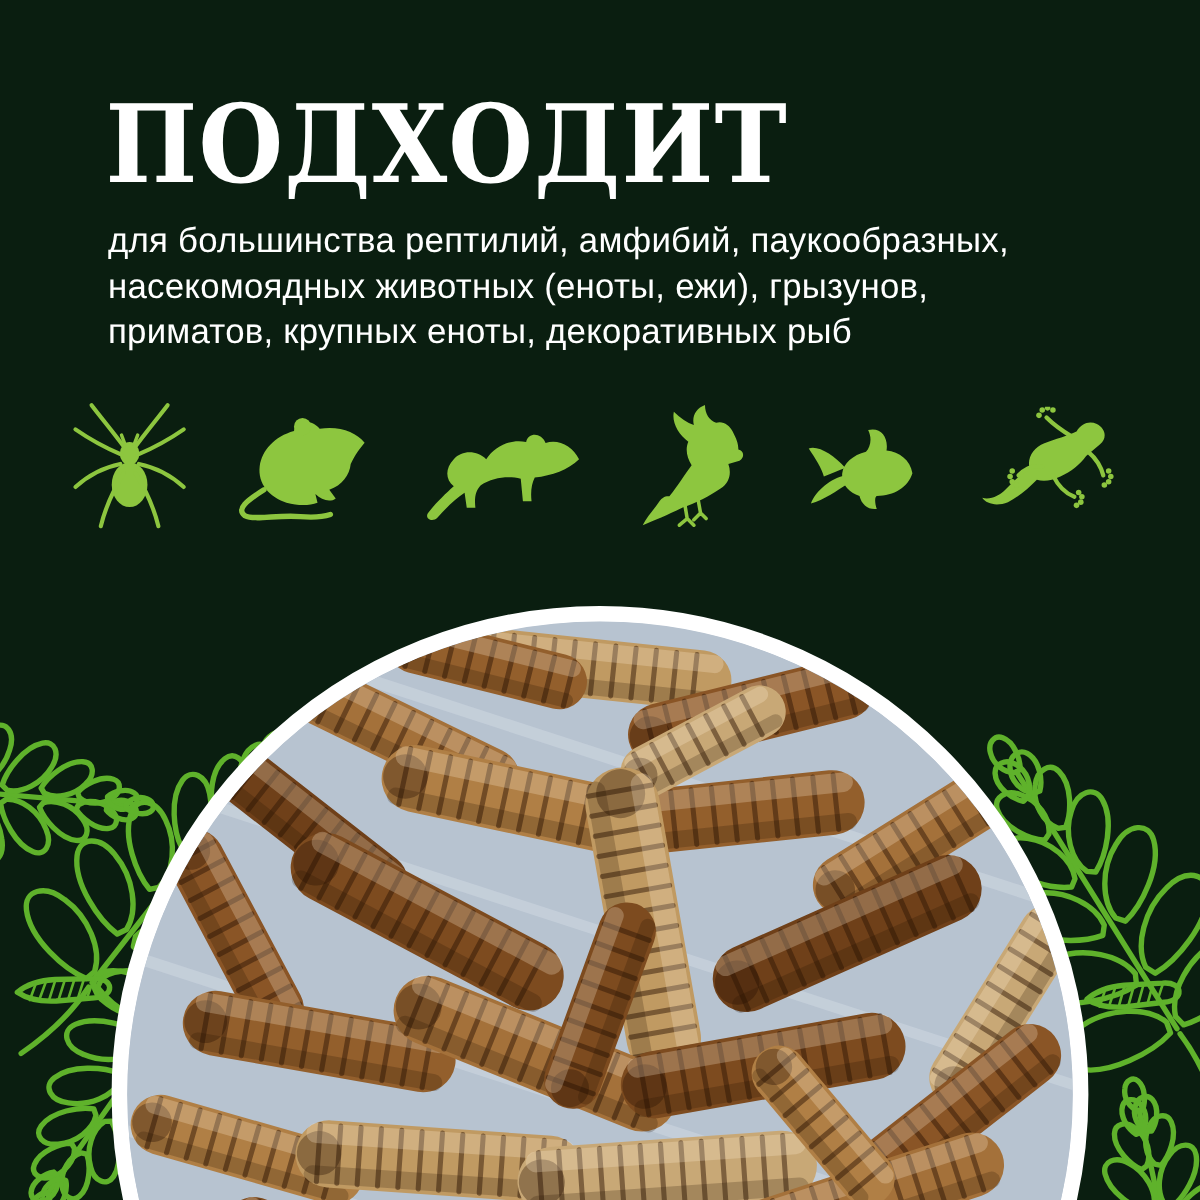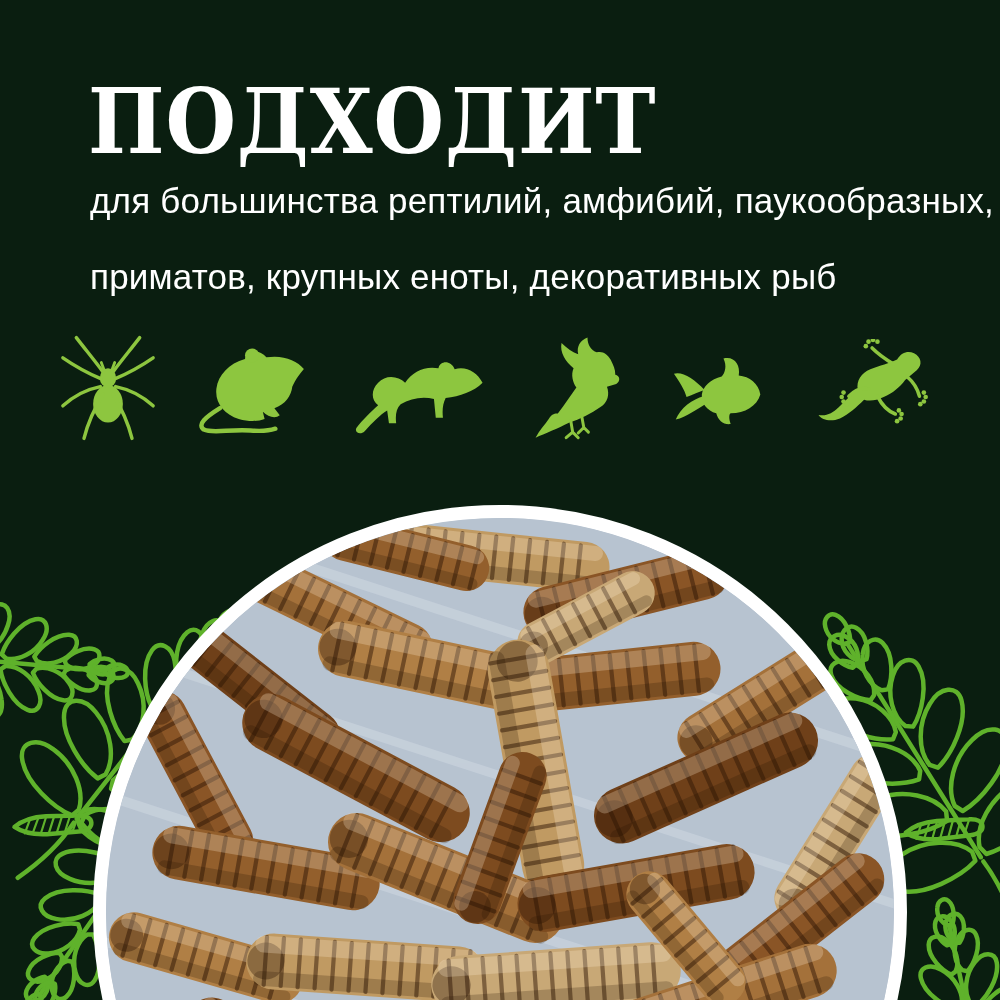--- a/index.html
+++ b/index.html
@@ -14,21 +14,21 @@
   
   .title{
     position:absolute;left:88px;top:76px;margin:0;
     font-family:"DejaVu Serif",serif;font-weight:700;
     font-size:90px;line-height:1;color:#ffffff;letter-spacing:1px;
     transform:scaleX(.90);transform-origin:left top;white-space:nowrap;
   }
   
   .desc{
     position:absolute;left:90px;top:182px;margin:0;
-    font-size:35px;line-height:38px;color:#ffffff;letter-spacing:.2px;
+    font-size:29px;line-height:38px;color:#ffffff;letter-spacing:.2px;
     font-weight:400;white-space:nowrap;
   }
   
   .icons-row{
     position:absolute;left:60px;top:328px;width:880px;height:122px;
     display:flex;justify-content:space-between;align-items:center;
   }
   .icons-row svg{display:block;flex:0 0 auto;}
   .ic{fill:#8dc63f;}
   .ics{fill:none;stroke:#8dc63f;stroke-linecap:round;stroke-linejoin:round;}
@@ -90,21 +90,21 @@
       </g>
     <g>
         <use href="#grub" transform="translate(903,824) rotate(-5)"></use>
       </g>
   </svg>
 
   <h1 class="title">ПОДХОДИТ</h1>
 
   <p class="desc">
     <span>для большинства рептилий, амфибий, паукообразных,</span><br>
-    <br>
+    <span>насекомоядных животных (еноты, ежи), грызунов,</span><br>
     <span>приматов, крупных еноты, декоративных рыб</span>
   </p>
 
   <div class="icons-row">
 
     <svg width="96" height="114" viewBox="0 0 100 115">
       <ellipse class="ic" cx="50" cy="73" rx="15.5" ry="19.5"></ellipse>
       <ellipse class="ic" cx="50" cy="46" rx="8.5" ry="10"></ellipse>
       <g class="ics" stroke-width="3.6">
         <path d="M55,40 C63,29 73,17 83,4"></path>

